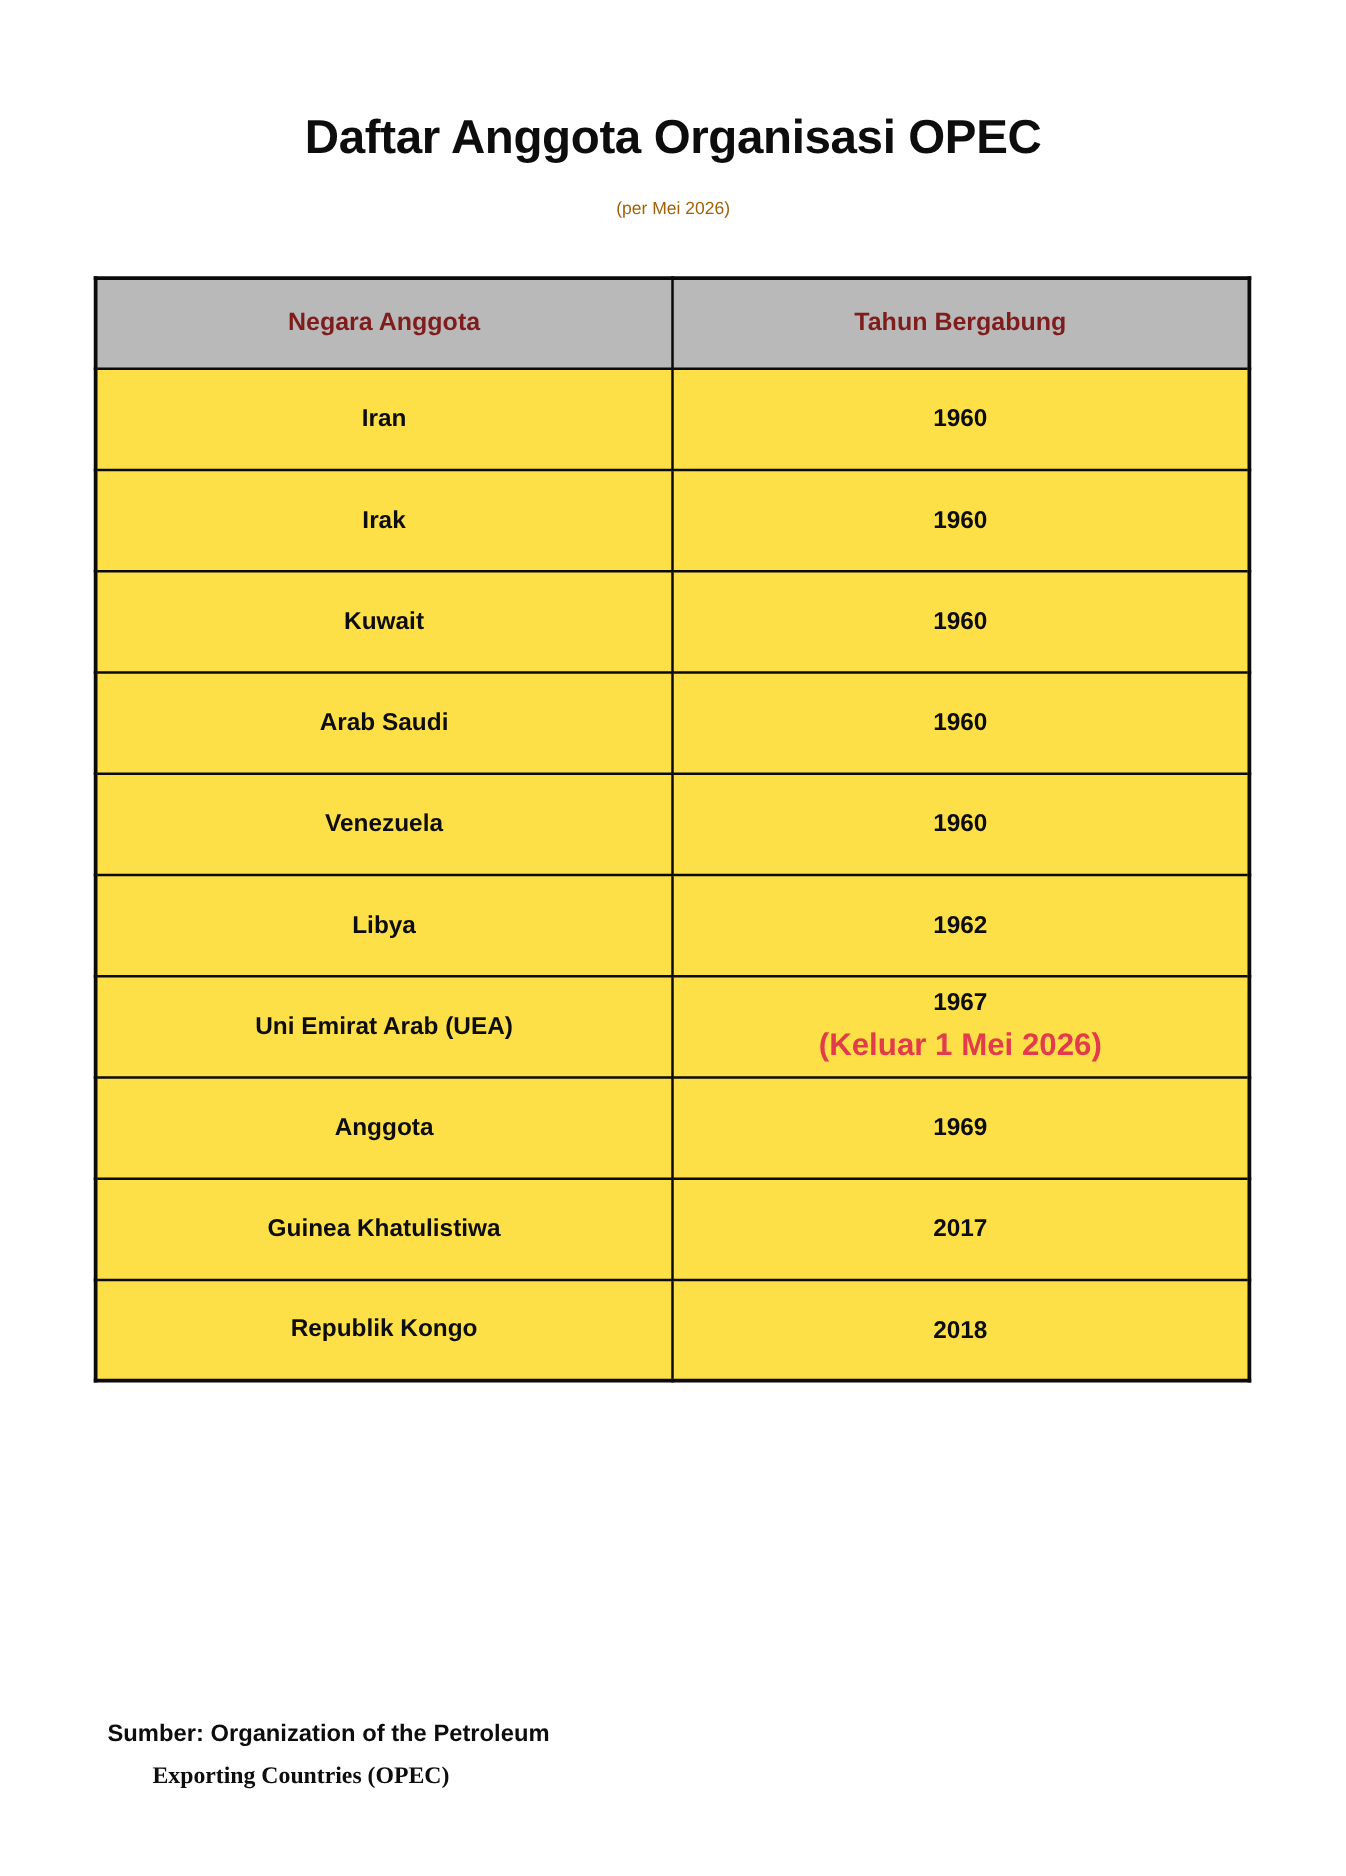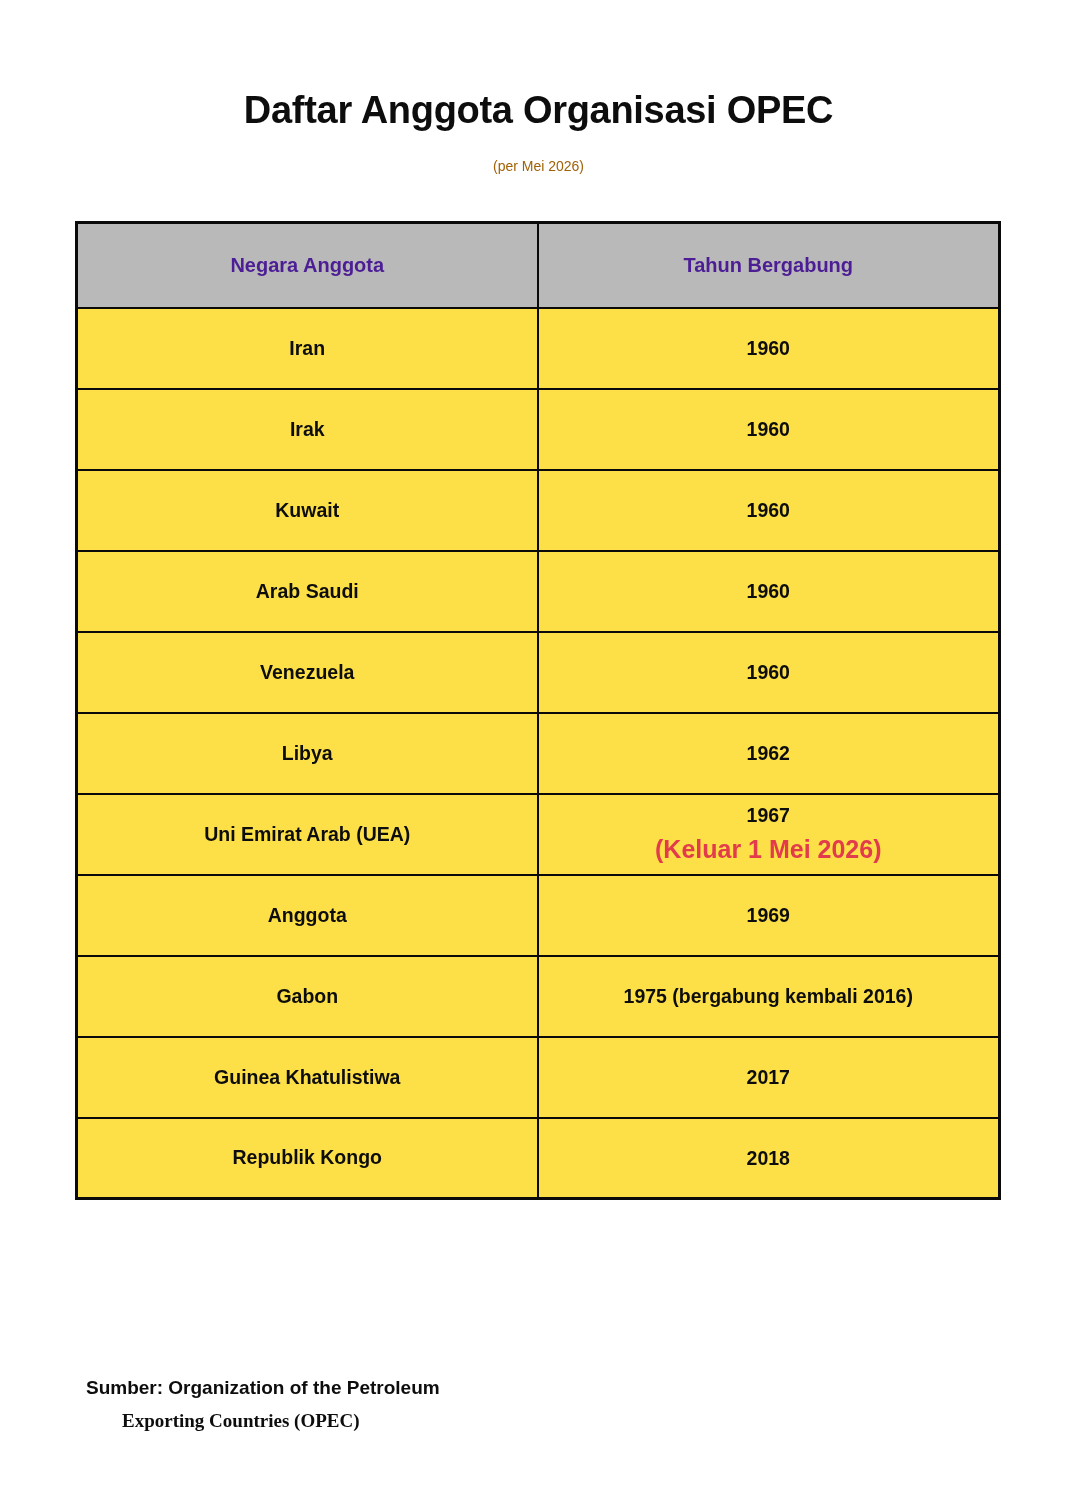--- a/index.html
+++ b/index.html
@@ -66,24 +66,24 @@
   table.opec-table th,
   table.opec-table td {
     border: 2px solid #0a0a0a;
     text-align: center;
     vertical-align: middle;
     padding: 6px 10px;
   }
 
   table.opec-table thead th {
     background: #b9b9b9;
-    height: 85px;
+    height: 72px;
     font-size: 20px;
     font-weight: bold;
-    color: #4c1d95;
+    color: #7f1d1d;
   }
 
   table.opec-table tbody td {
     height: 81px;
     background: #fde047;
     font-size: 19.5px;
     font-weight: bold;
     color: #0d0d0d;
   }
 
@@ -206,26 +206,20 @@
         </tr>
 
         <tr>
           <td>Anggota</td>
           <td>
             <span class="year-main">1969</span>
           </td>
         </tr>
 
 
-        <tr>
-          <td>Gabon</td>
-          <td>
-            <span class="year-main">1975 (bergabung kembali 2016)</span>
-          </td>
-        </tr>
 
         <tr>
           <td>Guinea Khatulistiwa</td>
           <td>
             <span class="year-main">2017</span>
           </td>
         </tr>
 
         <tr>
           <td>Republik Kongo</td>

